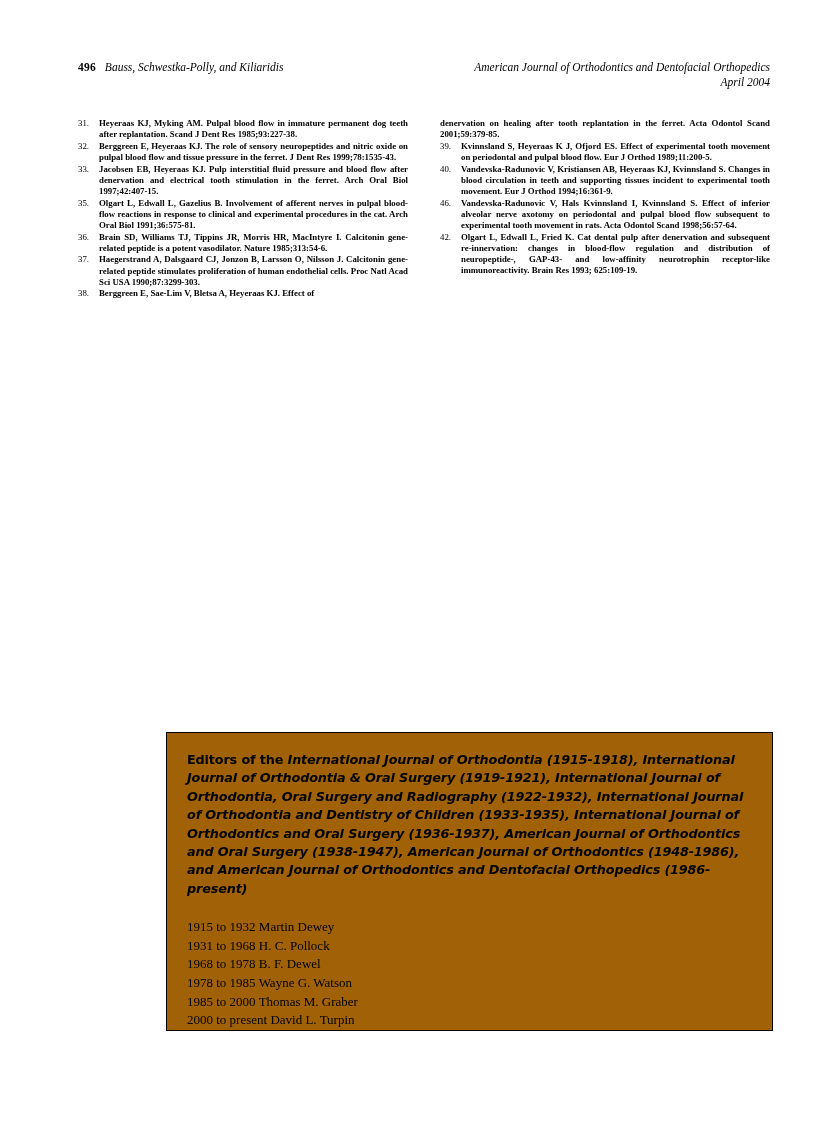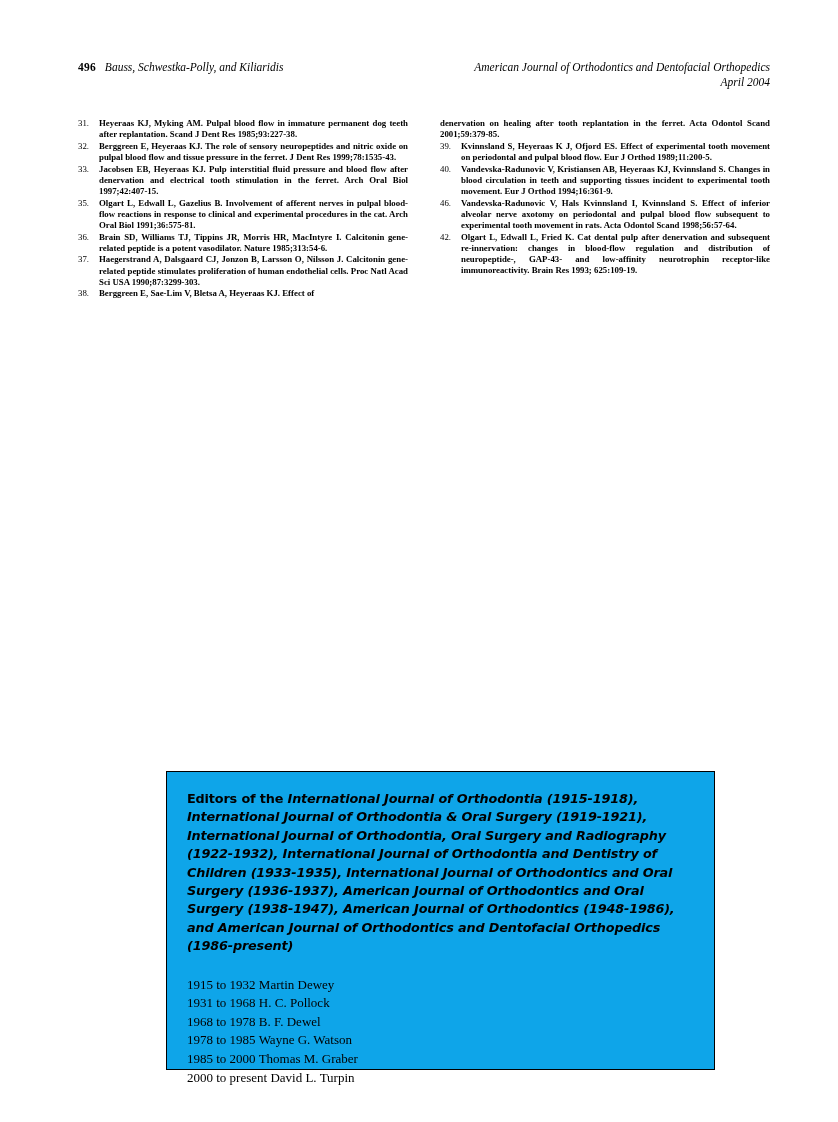--- a/index.html
+++ b/index.html
@@ -85,26 +85,25 @@
   
   .ref-item.continuation {
     padding-left: 0;
   }
 
   
   .editors-box {
     position: absolute;
     left: 166px;
     top: 732px;
-    width: 549px;
+    width: 607px;
     height: 299px;
     border: 1.6px solid #000000;
     box-sizing: border-box;
-    background: #0ea5e9;
-    margin-top: 39px;
+    background: #a16207;
   }
   .editors-inner {
     padding: 18px 22px 0 20px;
   }
   .editors-heading {
     font-family: "DejaVu Sans", sans-serif;
     font-weight: bold;
     font-size: 12.8px;
     line-height: 18.4px;
     letter-spacing: -0.15px;

